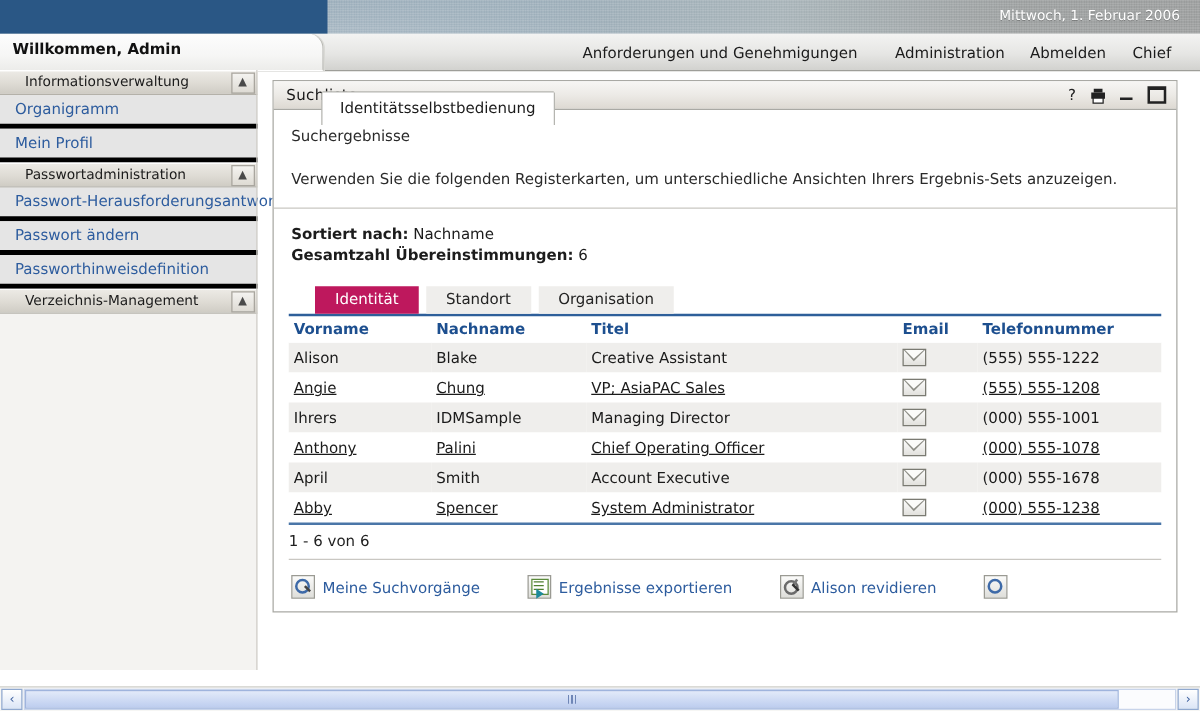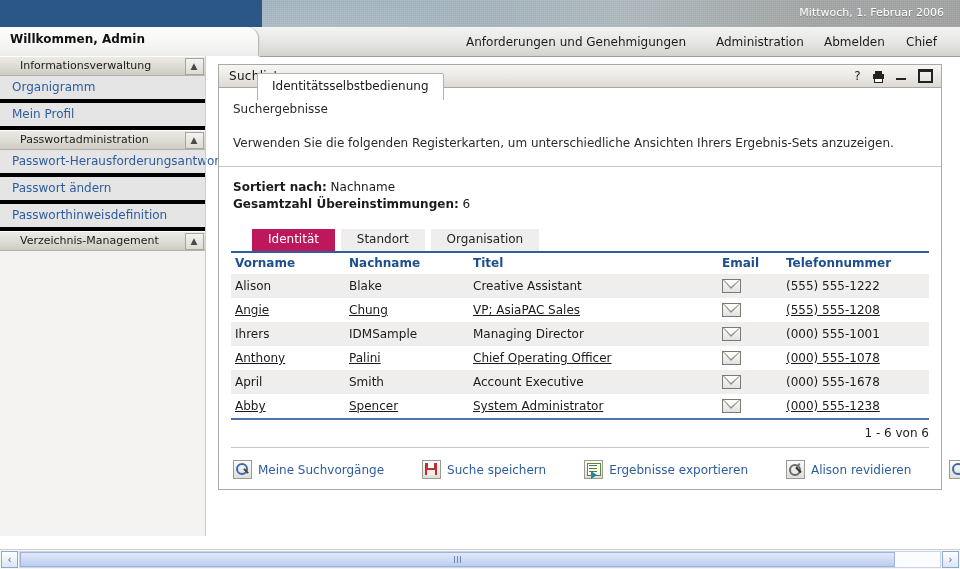--- a/index.html
+++ b/index.html
@@ -158,21 +158,21 @@
   }
   .env:before{
     content:"";position:absolute;left:0;top:0;width:0;height:0;
     border-left:8px solid transparent;border-right:9px solid transparent;border-top:9px solid #8d8d85;
   }
   .env:after{
     content:"";position:absolute;left:1px;top:0;width:0;height:0;
     border-left:7px solid transparent;border-right:8px solid transparent;border-top:7px solid #fbfbf9;
   }
   .tbl-rule{height:2px;background:#4a76a8;margin-top:0;}
-  .pager{text-align:right;font-size:12px;color:#1f1f1f;padding:6px 0 7px;border-bottom:1px solid #c9c7c2;}
+  .pager{text-align:left;font-size:12px;color:#1f1f1f;padding:6px 0 7px;border-bottom:1px solid #c9c7c2;}
 
   
   .actions{display:flex;align-items:flex-end;padding:12px 0 0 2px;gap:0;}
   .act{display:flex;align-items:center;gap:6px;margin-right:38px;white-space:nowrap;}
   .act .lbl{font-size:12px;color:#2d5c9e;}
   .aicon{
     position:relative;width:17px;height:17px;border:1px solid #9a9a93;
     background:linear-gradient(180deg,#fbfbfa,#dededa);flex:none;
   }
   .aicon .g{position:absolute;}
@@ -383,28 +383,20 @@
       <div class="actions">
         <div class="act">
           <span class="aicon">
             <i class="g mg"></i>
               <i class="g mg-h"></i>
           </span>
           <span class="lbl">Meine Suchvorgänge</span>
         </div>
         <div class="act">
           <span class="aicon">
-            <i class="g dk"></i>
-              <i class="g dk-w"></i>
-              <i class="g dk-b"></i>
-          </span>
-          <span class="lbl">Suche speichern</span>
-        </div>
-        <div class="act">
-          <span class="aicon">
             <i class="g ls"></i>
               <i class="g ls-l1"></i>
               <i class="g ls-l2"></i>
               <i class="g ls-l3"></i>
               <i class="g ar"></i>
           </span>
           <span class="lbl">Ergebnisse exportieren</span>
         </div>
         <div class="act">
           <span class="aicon">

